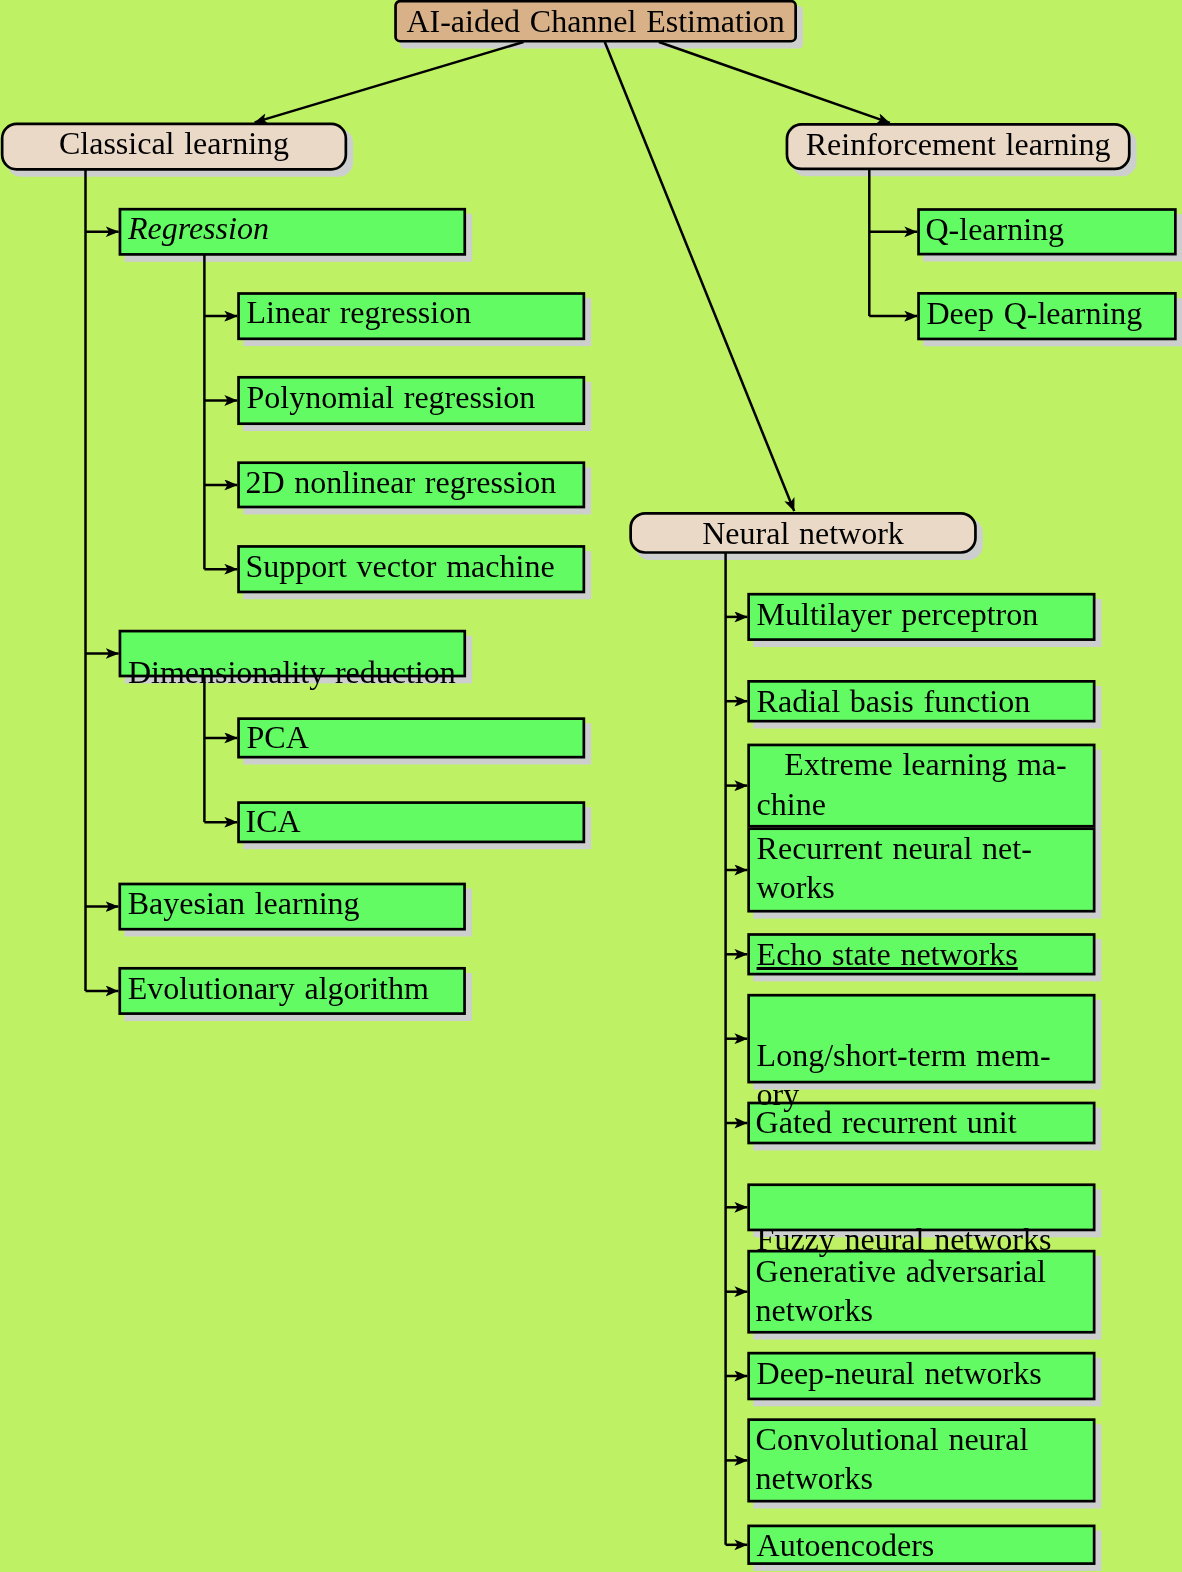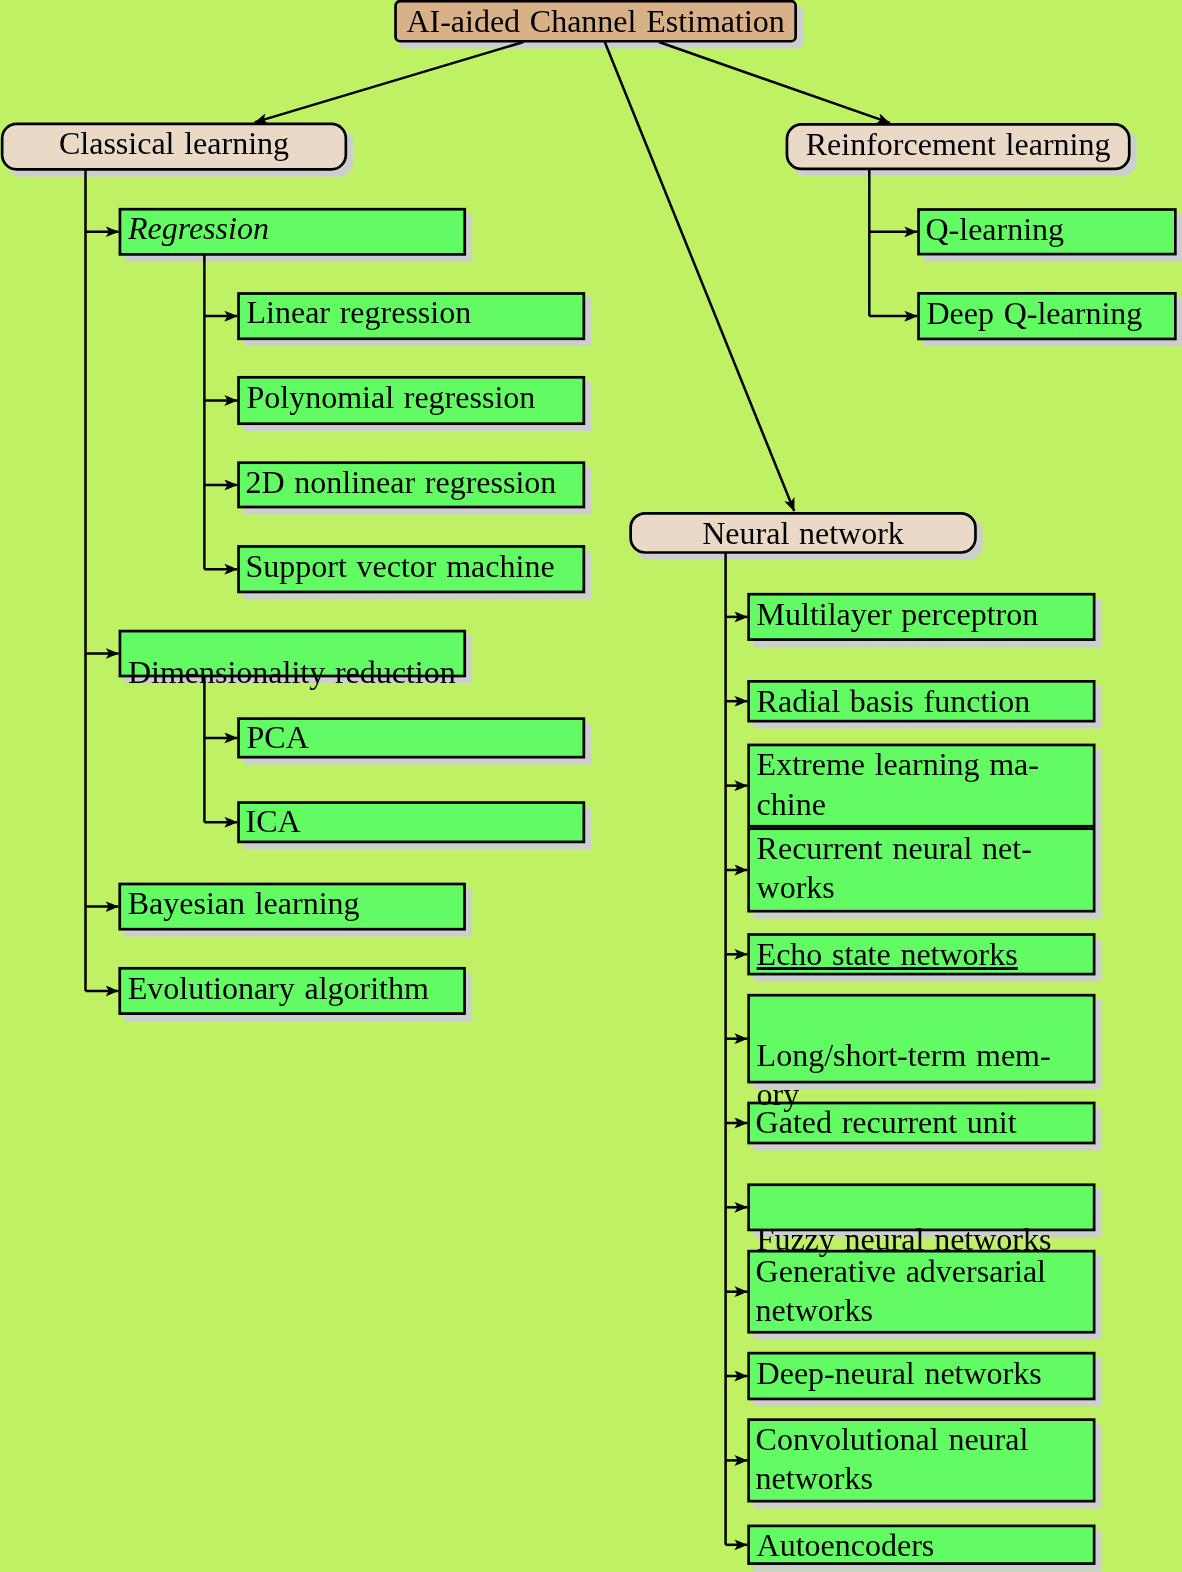--- a/index.html
+++ b/index.html
@@ -128,21 +128,21 @@
 <div class="label" style="left:127.9px;top:657px;width:337.2px;line-height:30.0px;">Dimensionality reduction</div>
 <div class="label" style="left:246.5px;top:722.00px;width:337.7px;line-height:30.0px;">PCA</div>
 <div class="label" style="left:245.5px;top:805.95px;width:337.7px;line-height:30.0px;">ICA</div>
 <div class="label" style="left:127.7px;top:888.35px;width:337.2px;line-height:30.0px;">Bayesian learning</div>
 <div class="label" style="left:127.7px;top:972.65px;width:337.2px;line-height:30.0px;">Evolutionary algorithm</div>
 <div class="label" style="left:925.5px;top:213.85px;width:249.2px;line-height:30.0px;">Q-learning</div>
 <div class="label" style="left:926.5px;top:297.70px;width:249.2px;line-height:30.0px;">Deep Q-learning</div>
 <div class="label" style="left:756.6px;top:598.55px;width:337.9px;line-height:30.0px;">Multilayer perceptron</div>
 <div class="label" style="left:756.6px;top:685.70px;width:337.9px;line-height:30.0px;">Radial basis function</div>
 <div class="label" style="left:756.6px;top:745.30px;width:337.9px;">
-      <span class="ln" style="line-height:39.2px;">Extreme learning ma-</span>
+      <span class="ln" style="line-height:39.2px;text-align:center;">Extreme learning ma-</span>
       <span class="ln" style="line-height:39.2px;">chine</span>
     </div>
 <div class="label" style="left:756.6px;top:829.05px;width:337.9px;">
       <span class="ln" style="line-height:39.2px;">Recurrent neural net-</span>
       <span class="ln" style="line-height:39.2px;">works</span>
     </div>
 <div class="label" style="left:756.6px;top:938.85px;width:337.9px;line-height:30.0px;text-decoration:underline;">Echo state networks</div>
 <div class="label" style="left:756.6px;top:1036px;width:337.9px;">
       <span class="ln" style="line-height:39.2px;">Long/short-term mem-</span>
       <span class="ln" style="line-height:39.2px;">ory</span>

